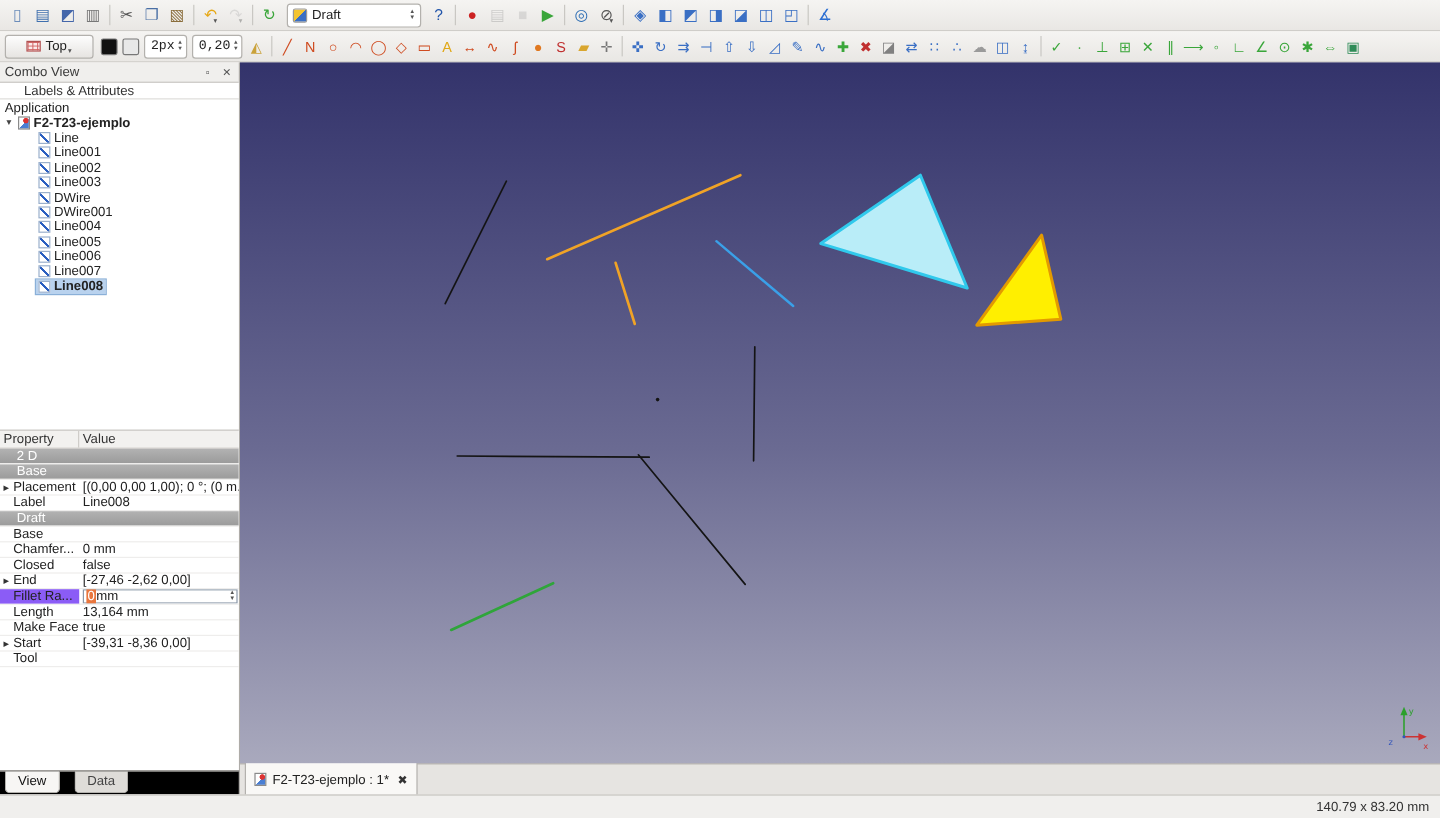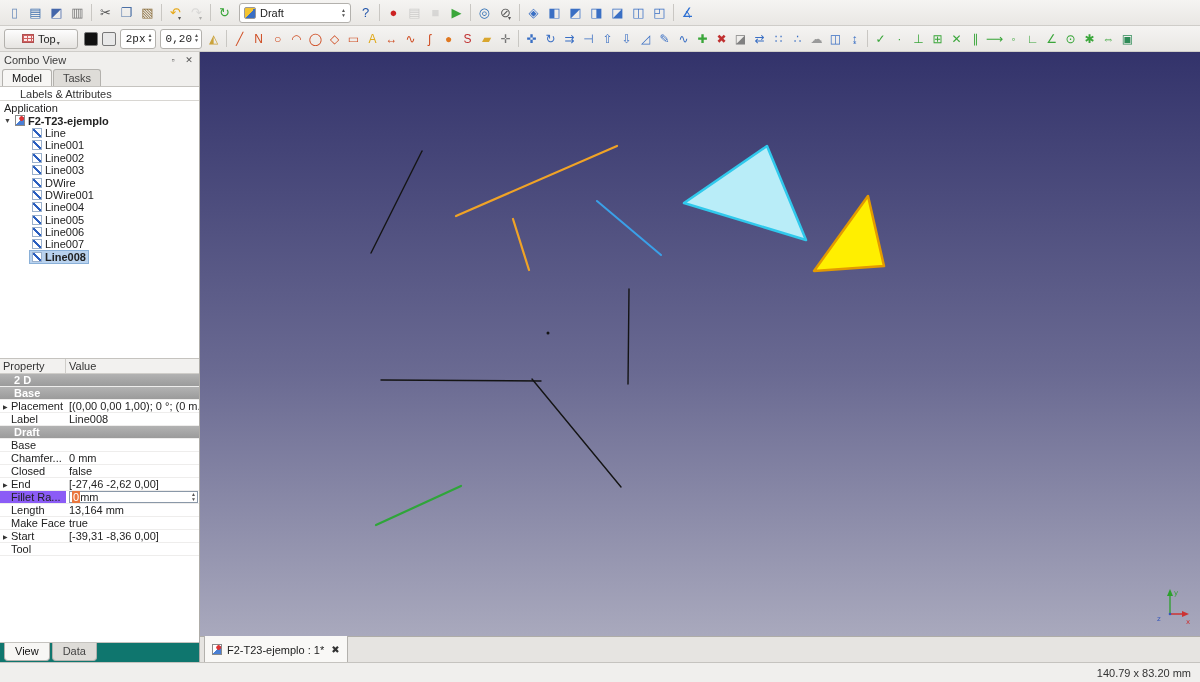--- a/index.html
+++ b/index.html
@@ -56,29 +56,29 @@
   .objic{width:10px;height:10px;border:1px solid #9ab0cc;flex:0 0 10px;background-color:#fff;
       background-image:linear-gradient(45deg,transparent 42%,#2b5fc0 42%,#2b5fc0 58%,transparent 58%);}
 
   
   .prop{flex:0 0 284px;height:284px;background:#fff;border-top:1px solid #c5c3bf;display:flex;flex-direction:column;overflow:hidden;}
   .phdr{display:flex;height:15px;flex:0 0 15px;background:#f2f1ef;border-bottom:1px solid #cfcdc9;color:#333;}
   .phdr .pl{border-right:1px solid #cfcdc9;}
   .prow{display:flex;height:13px;flex:0 0 13px;border-bottom:1px solid #eeedec;align-items:center;}
   .pl{width:66px;flex:0 0 66px;padding-left:3px;display:flex;align-items:center;gap:2px;overflow:hidden;white-space:nowrap;}
   .pv{flex:1;padding-left:3px;overflow:hidden;white-space:nowrap;display:flex;align-items:center;height:100%;}
-  .pgroup{background:linear-gradient(#b2b2b2,#9b9b9b);color:#fff;font-weight:bold;padding-left:14px;display:flex;align-items:center;}
+  .pgroup{background:linear-gradient(#b2b2b2,#9b9b9b);color:#fff;font-weight:normal;padding-left:14px;display:flex;align-items:center;}
   .pcaret{font-size:6px;color:#333;width:6px;flex:0 0 6px;}
   .prow.editing .pl{background:#8b5cf6;}
   .editbox{flex:1;display:flex;align-items:center;border:1px solid #8a98a8;background:#fff;height:12px;padding-left:2px;margin-right:1px;}
   .editbox .selnum{background:#e9763d;color:#fff;padding:0 1px;}
   .editbox .arrows{display:flex;flex-direction:column;font-size:5px;line-height:5px;color:#555;margin-left:auto;padding-right:1px;}
 
   
-  .btabs{height:20px;flex:0 0 20px;display:flex;align-items:flex-start;padding-left:4px;gap:2px;background:#0f766e;border-top:1px solid #c5c3bf;}
+  .btabs{height:20px;flex:0 0 20px;display:flex;align-items:flex-start;padding-left:4px;gap:12px;background:#000000;border-top:1px solid #c5c3bf;}
   .btab{padding:2px 10px 3px;background:#dedcd8;border:1px solid #b3b1ad;border-top:none;border-radius:0 0 4px 4px;color:#444;}
   .btab.active{background:#f7f6f4;color:#111;}
 
   
   .viewport{flex:1;position:relative;min-height:0;background:linear-gradient(180deg,#33336b 0%,#6a6a92 55%,#a9a9bd 100%);}
   .viewport svg{position:absolute;inset:0;width:100%;height:100%;}
   svg text{font-family:"DejaVu Sans",sans-serif;}
 
   
   .vtabrow{height:26px;flex:0 0 26px;background:#e6e4e1;border-top:1px solid #aeaca8;display:flex;align-items:center;padding-left:4px;}
@@ -370,24 +370,20 @@
 
   <div class="main">
 
     <div class="left">
       <div class="cv-title">
         <span>Combo View</span>
         <span class="spacer"></span>
         <span class="winbtn">▫</span>
         <span class="winbtn">✕</span>
       </div>
-      <div class="cv-tabs" id="cv-tabs">
-          <span class="cv-tab active">Model</span>
-          <span class="cv-tab">Tasks</span>
-        </div>
       <div class="labels-hdr">Labels &amp; Attributes</div>
       <div class="tree" id="tree">
           <div class="titem">
             <span>Application</span>
           </div>
           <div class="titem">
             <span class="caret">▼</span>
             <span class="docic"></span>
             <span style="font-weight: bold;">F2-T23-ejemplo</span>
           </div>

